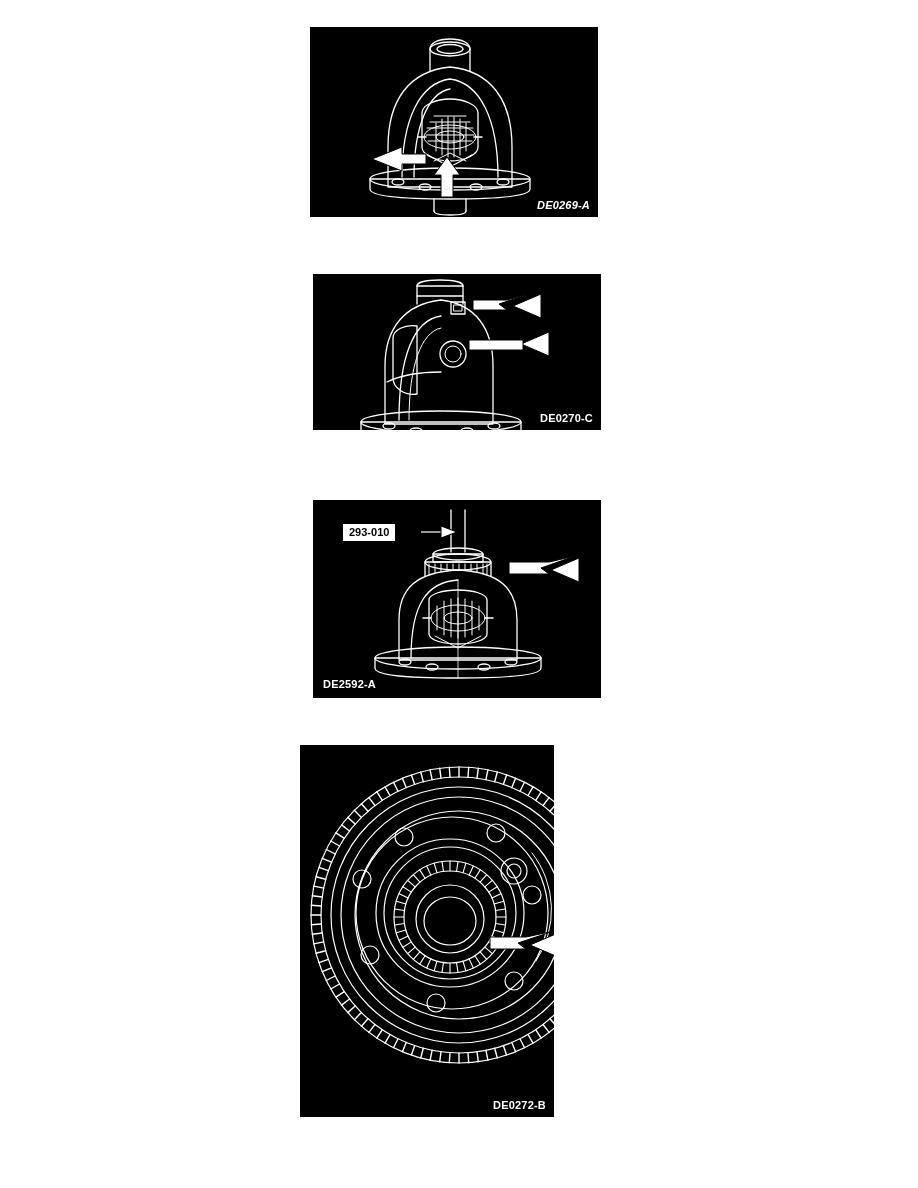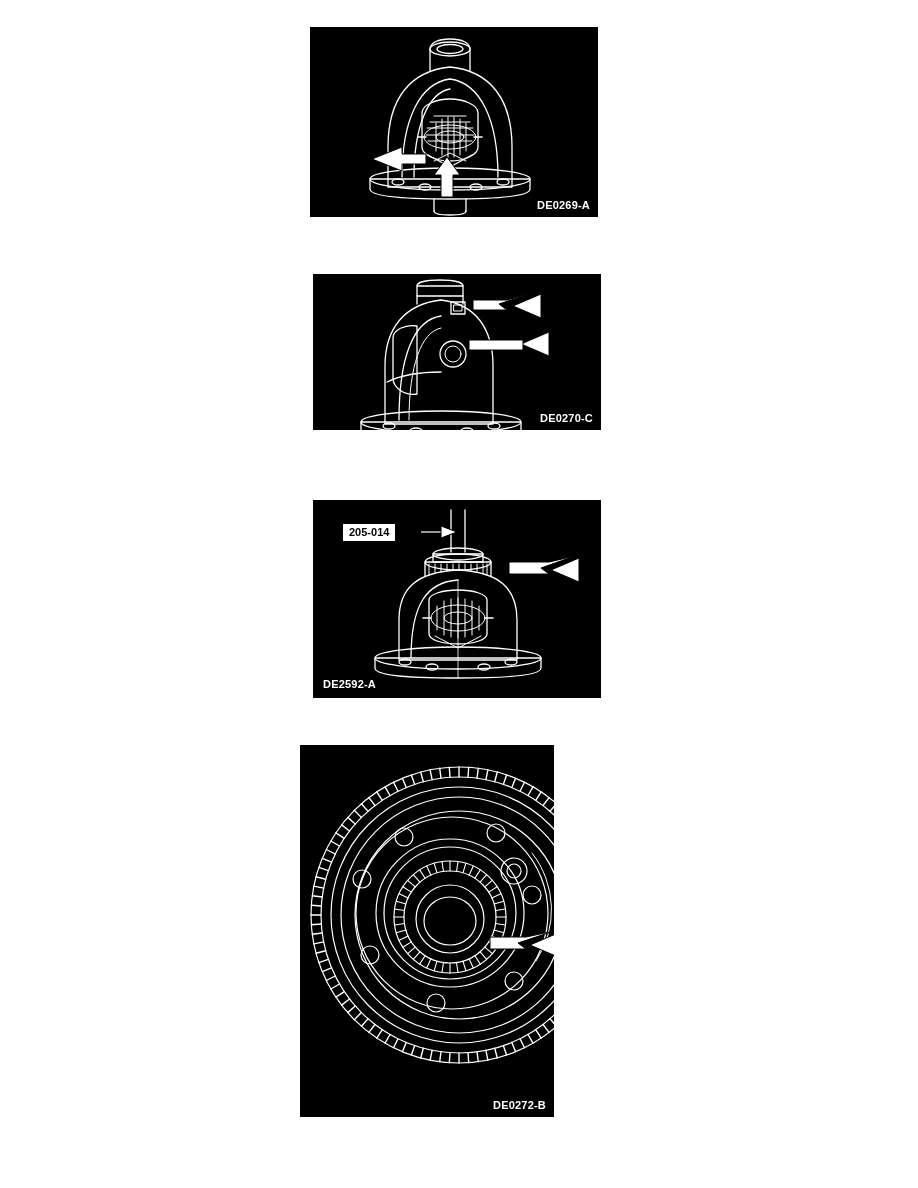--- a/index.html
+++ b/index.html
@@ -53,21 +53,21 @@
     white-space: nowrap;
     line-height: 1.1;
   }
   svg { display: block; }
 </style>
 </head>
 <body>
 
 <div class="page">
 
-  <div class="figure" id="figure-1" style="left:310px; top:27px; width:288px; height:190px;">
+  <div class="figure" id="figure-1" style="left:310px; top:27px; width:288px; height:190px;font-style:italic;">
     <svg width="288" height="190" viewBox="0 0 288 190">
       <g fill="none" stroke="#ffffff" stroke-width="1.3" stroke-linejoin="round" stroke-linecap="round">
 
         <path d="M78 160 L78 120 C78 72 100 44 140 40 C180 44 202 72 202 120 L202 160 Z" fill="#000"></path>
 
         <path d="M120 44 L120 22 C120 16 128 12 140 12 C152 12 160 16 160 22 L160 44"></path>
         <ellipse cx="140" cy="22" rx="20" ry="7"></ellipse>
         <ellipse cx="140" cy="22" rx="13" ry="4.5"></ellipse>
 
         <path d="M92 150 C92 92 110 56 140 52 C170 56 188 92 188 150"></path>
@@ -198,21 +198,21 @@
       <g stroke="#ffffff" stroke-width="1.2" fill="none">
         <path d="M108 32 L132 32"></path>
       </g>
       <g fill="#ffffff" stroke="#000000" stroke-width="1">
         <polygon points="144,32 128,26 128,38"></polygon>
 
         <polygon points="262,56 228,68 236,74 196,74 196,62 236,62"></polygon>
         <polygon points="266,58 266,82 238,70"></polygon>
       </g>
     </svg>
-    <div class="tool-label" style="left:30px; top:24px;">205-014</div>
+    <div class="tool-label" style="left:30px; top:24px;">293-010</div>
     <div class="fig-caption left">DE2592-A</div>
   </div>
 
   <div class="figure" id="figure-4" style="left:300px; top:745px; width:254px; height:372px;">
     <svg width="318" height="372" viewBox="0 0 318 372">
       <g fill="none" stroke="#ffffff" stroke-width="1.2" stroke-linejoin="round" stroke-linecap="round">
 
         <circle cx="159" cy="170" r="148"></circle>
         <circle cx="159" cy="170" r="138"></circle>
 

